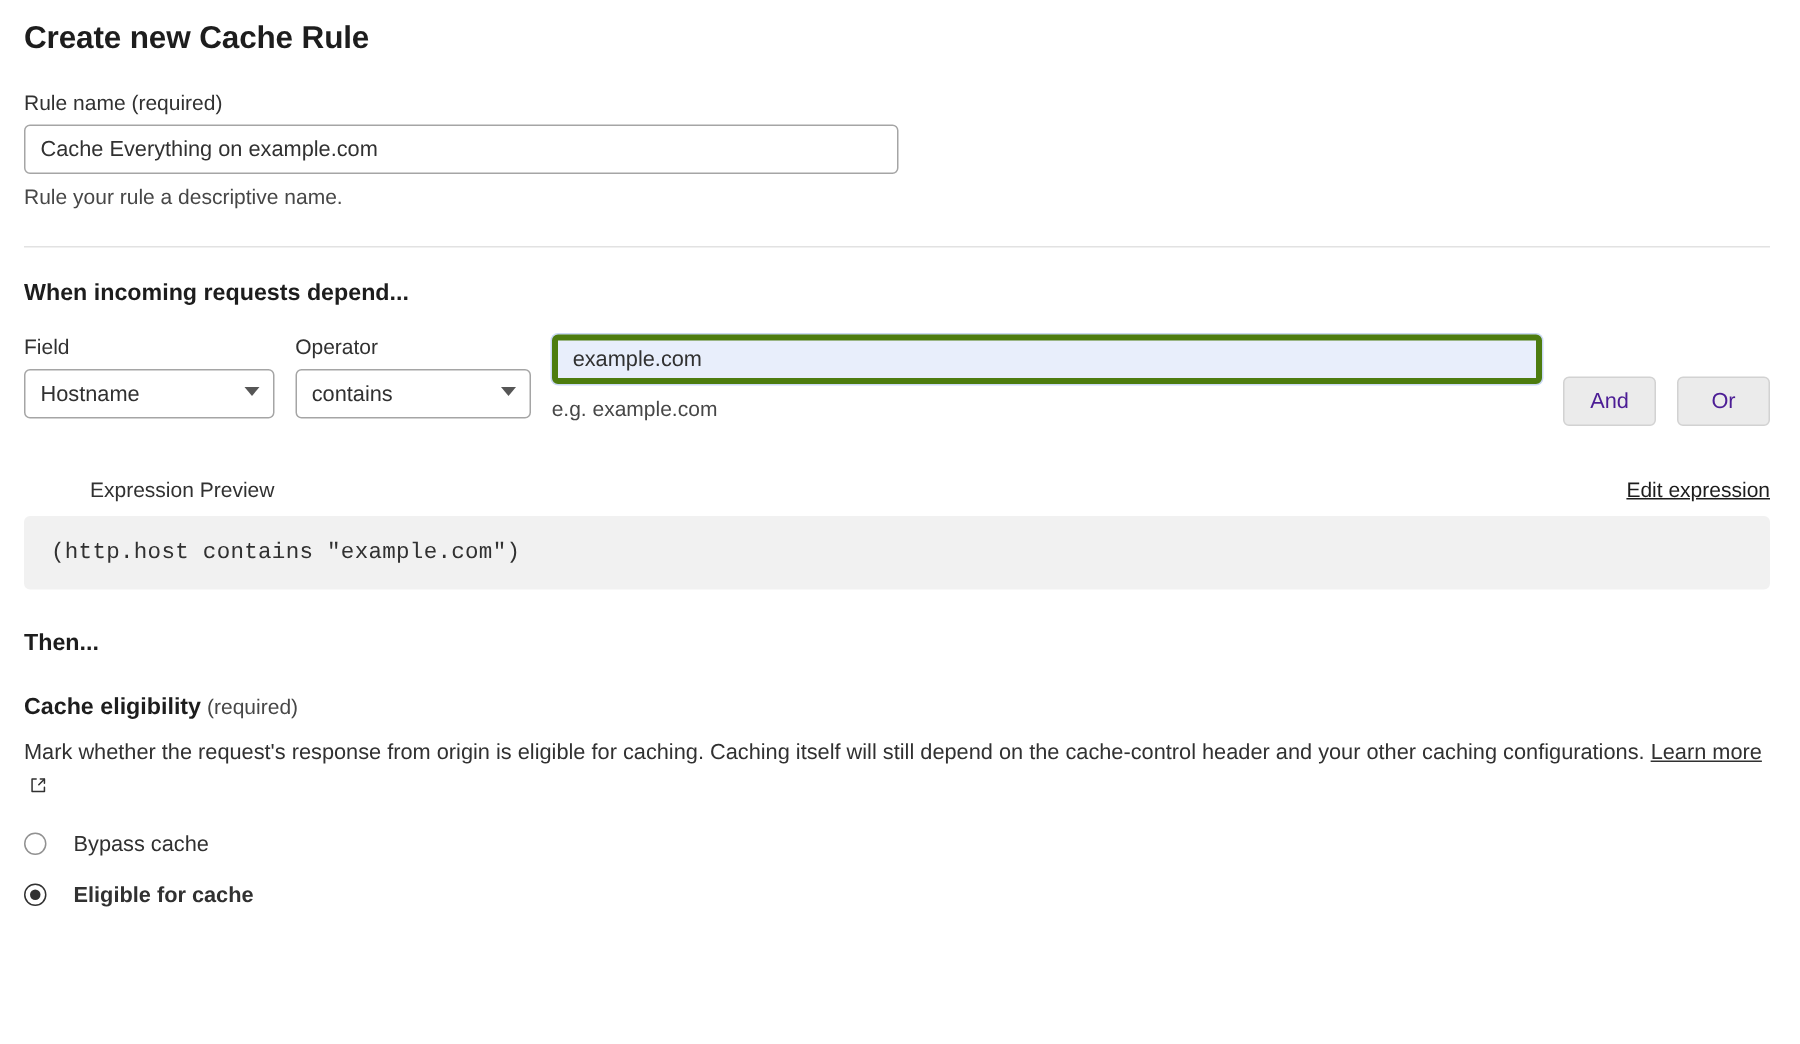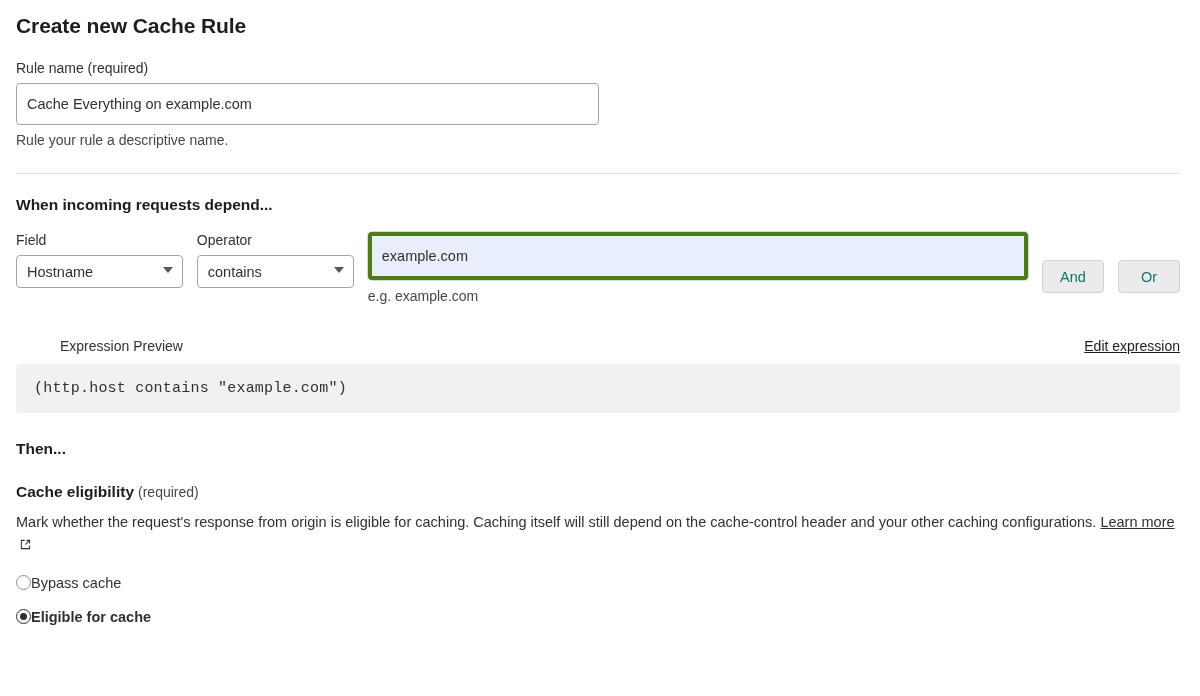--- a/index.html
+++ b/index.html
@@ -36,21 +36,21 @@
     font-size: 14px;
     color: #474747;
     margin-top: 7px;
   }
   input.text-input {
     box-sizing: border-box;
     font-family: "Liberation Sans", sans-serif;
     font-size: 14.5px;
     color: #313131;
     height: 33px;
-    padding: 20px 10px;
+    padding: 4px 10px;
     border: 1px solid #a5a5a5;
     border-radius: 4px;
     background: #ffffff;
     outline: none;
   }
   #rule-name-input {
     width: 583px;
   }
   .divider {
     border: none;
@@ -106,21 +106,21 @@
     border: 4px solid #4d7c0f;
     box-shadow: 0 0 0 1px rgba(106,147,224,0.35);
   }
   .btn {
     box-sizing: border-box;
     height: 33px;
     min-width: 62px;
     padding: 0 14px;
     font-family: "Liberation Sans", sans-serif;
     font-size: 14.5px;
-    color: #0f766e;
+    color: #4c1d95;
     background: #ebebeb;
     border: 1px solid #d2d2d2;
     border-radius: 4px;
     cursor: pointer;
   }
   .value-help {
     font-size: 14px;
     color: #474747;
     margin-top: 8px;
     margin-left: 0;
@@ -187,21 +187,21 @@
   }
   .ext-icon {
     display: inline-block;
     vertical-align: -1px;
     margin-left: 4px;
   }
   .radio-row {
     display: flex;
     align-items: center;
     margin-top: 18px;
-    gap: 0;
+    gap: 18px;
     cursor: pointer;
   }
   .radio {
     width: 15px;
     height: 15px;
     border-radius: 50%;
     border: 1px solid #919191;
     background: #fff;
     box-sizing: border-box;
     position: relative;

